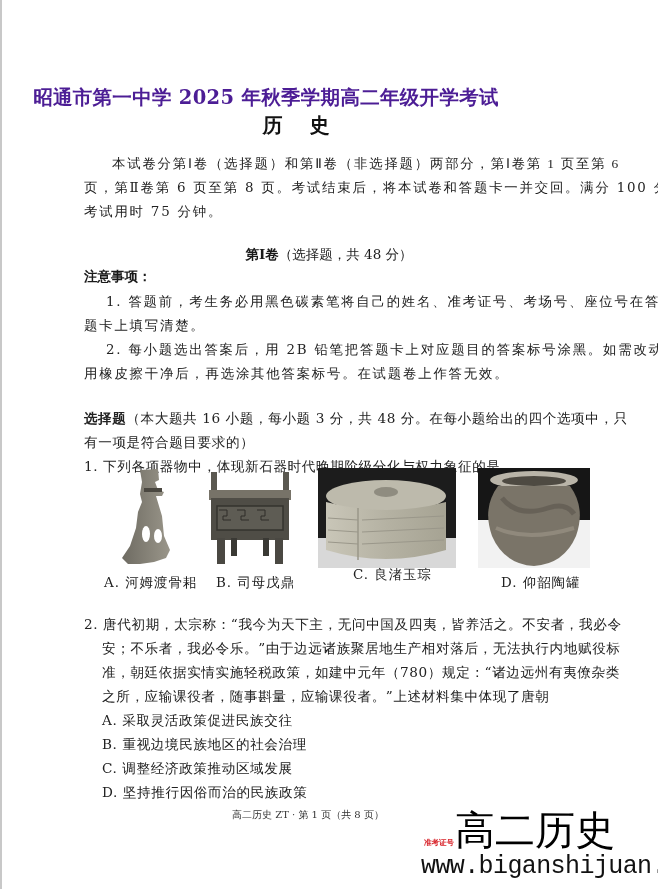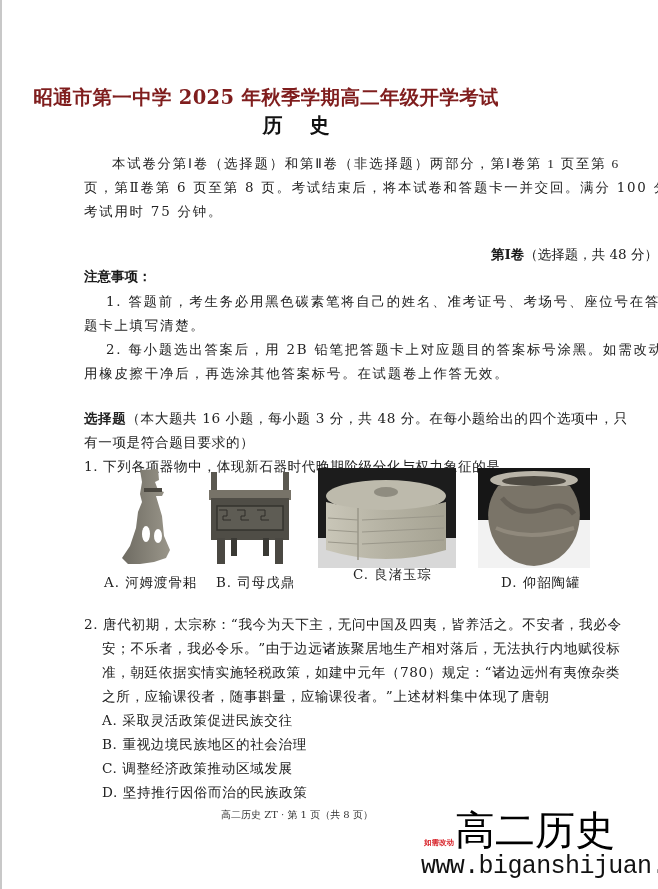--- a/index.html
+++ b/index.html
@@ -6,39 +6,39 @@
   body {
     width: 658px; height: 889px; position: relative; overflow: hidden;
     background: #ffffff;
     font-family: "DejaVu Serif", "Liberation Serif", serif;
     color: #1a1a1a;
   }
   .left-edge { position: absolute; left: 0; top: 0; width: 2px; height: 889px; background: #c8c8c8; }
   .abs { position: absolute; white-space: nowrap; }
   .title {
     left: 0; width: 532px; text-align: center; top: 84px;
-    font-size: 19.5px; font-weight: bold; letter-spacing: 0.3px; color: #7f1d1d;
+    font-size: 19.5px; font-weight: bold; letter-spacing: 0.3px; color: #4c1d95;
   }
   .subject {
     left: 0; width: 592px; text-align: center; top: 112px;
     font-size: 20px; font-weight: bold; color: #111;
   }
   .subject span { display: inline-block; margin: 0 10px; }
   .para { font-size: 13.4px; line-height: 24px; color: #222; }
   .kai { font-family: "DejaVu Serif", serif; font-style: normal; letter-spacing: 1.8px; }
-  .section-head { left: 0; width: 658px; text-align: right; top: 246px; font-size: 13.5px; }
+  .section-head { left: 0; width: 658px; text-align: center; top: 246px; font-size: 13.5px; }
   .section-head b { font-weight: bold; }
   .notice-title { left: 84px; top: 268px; font-size: 13.5px; font-weight: bold; font-family: "DejaVu Sans", sans-serif; }
   .q-text { font-size: 13.6px; color: #222; letter-spacing: 0.6px; margin-top: 13px; }
   .q-bold { font-weight: bold; font-family: "DejaVu Sans", sans-serif; font-size: 13.5px; }
   .artifact {
     position: absolute; overflow: hidden;
   }
   .caption { position: absolute; font-size: 13.4px; color: #222; white-space: nowrap; letter-spacing: 1px; }
-  .footer { left: 1px; width: 592px; top: 808px; text-align: center; font-size: 10px; color: #333; }
+  .footer { left: 12px; width: 592px; top: 808px; text-align: center; font-size: 10px; color: #333; }
   .wm-big { position: absolute; left: 455px; top: 806px; font-family: "DejaVu Sans", sans-serif; font-size: 40px; color: #000; letter-spacing: 0px; line-height: 48px; }
   .wm-red { position: absolute; left: 424px; top: 838px; font-family: "DejaVu Sans", sans-serif; font-size: 7.5px; color: #d8232a; font-weight: bold; }
   .wm-url { position: absolute; left: 421px; top: 853px; font-family: "Liberation Mono", "DejaVu Sans Mono", monospace; font-size: 25px; color: #111; line-height: 28px; letter-spacing: -0.6px; }
 </style>
 </head>
 <body>
 
 <div class="left-edge"></div>
 
 <div class="abs title">昭通市第一中学 2025 年秋季学期高二年级开学考试</div>
@@ -173,14 +173,14 @@
   <span>调整经济政策推动区域发展</span>
 </div>
 <div class="abs q-text" style="left:102px; top:767px; line-height:24px;">
   <span>D.</span>
   <span>坚持推行因俗而治的民族政策</span>
 </div>
 
 <div class="abs footer">高二历史 ZT · 第 1 页（共 8 页）</div>
 
 <div class="wm-big">高二历史</div>
-<div class="wm-red">如需改动</div>
+<div class="wm-red">准考证号</div>
 <div class="wm-url">www.biganshijuan.com</div>
 
 </body></html>

